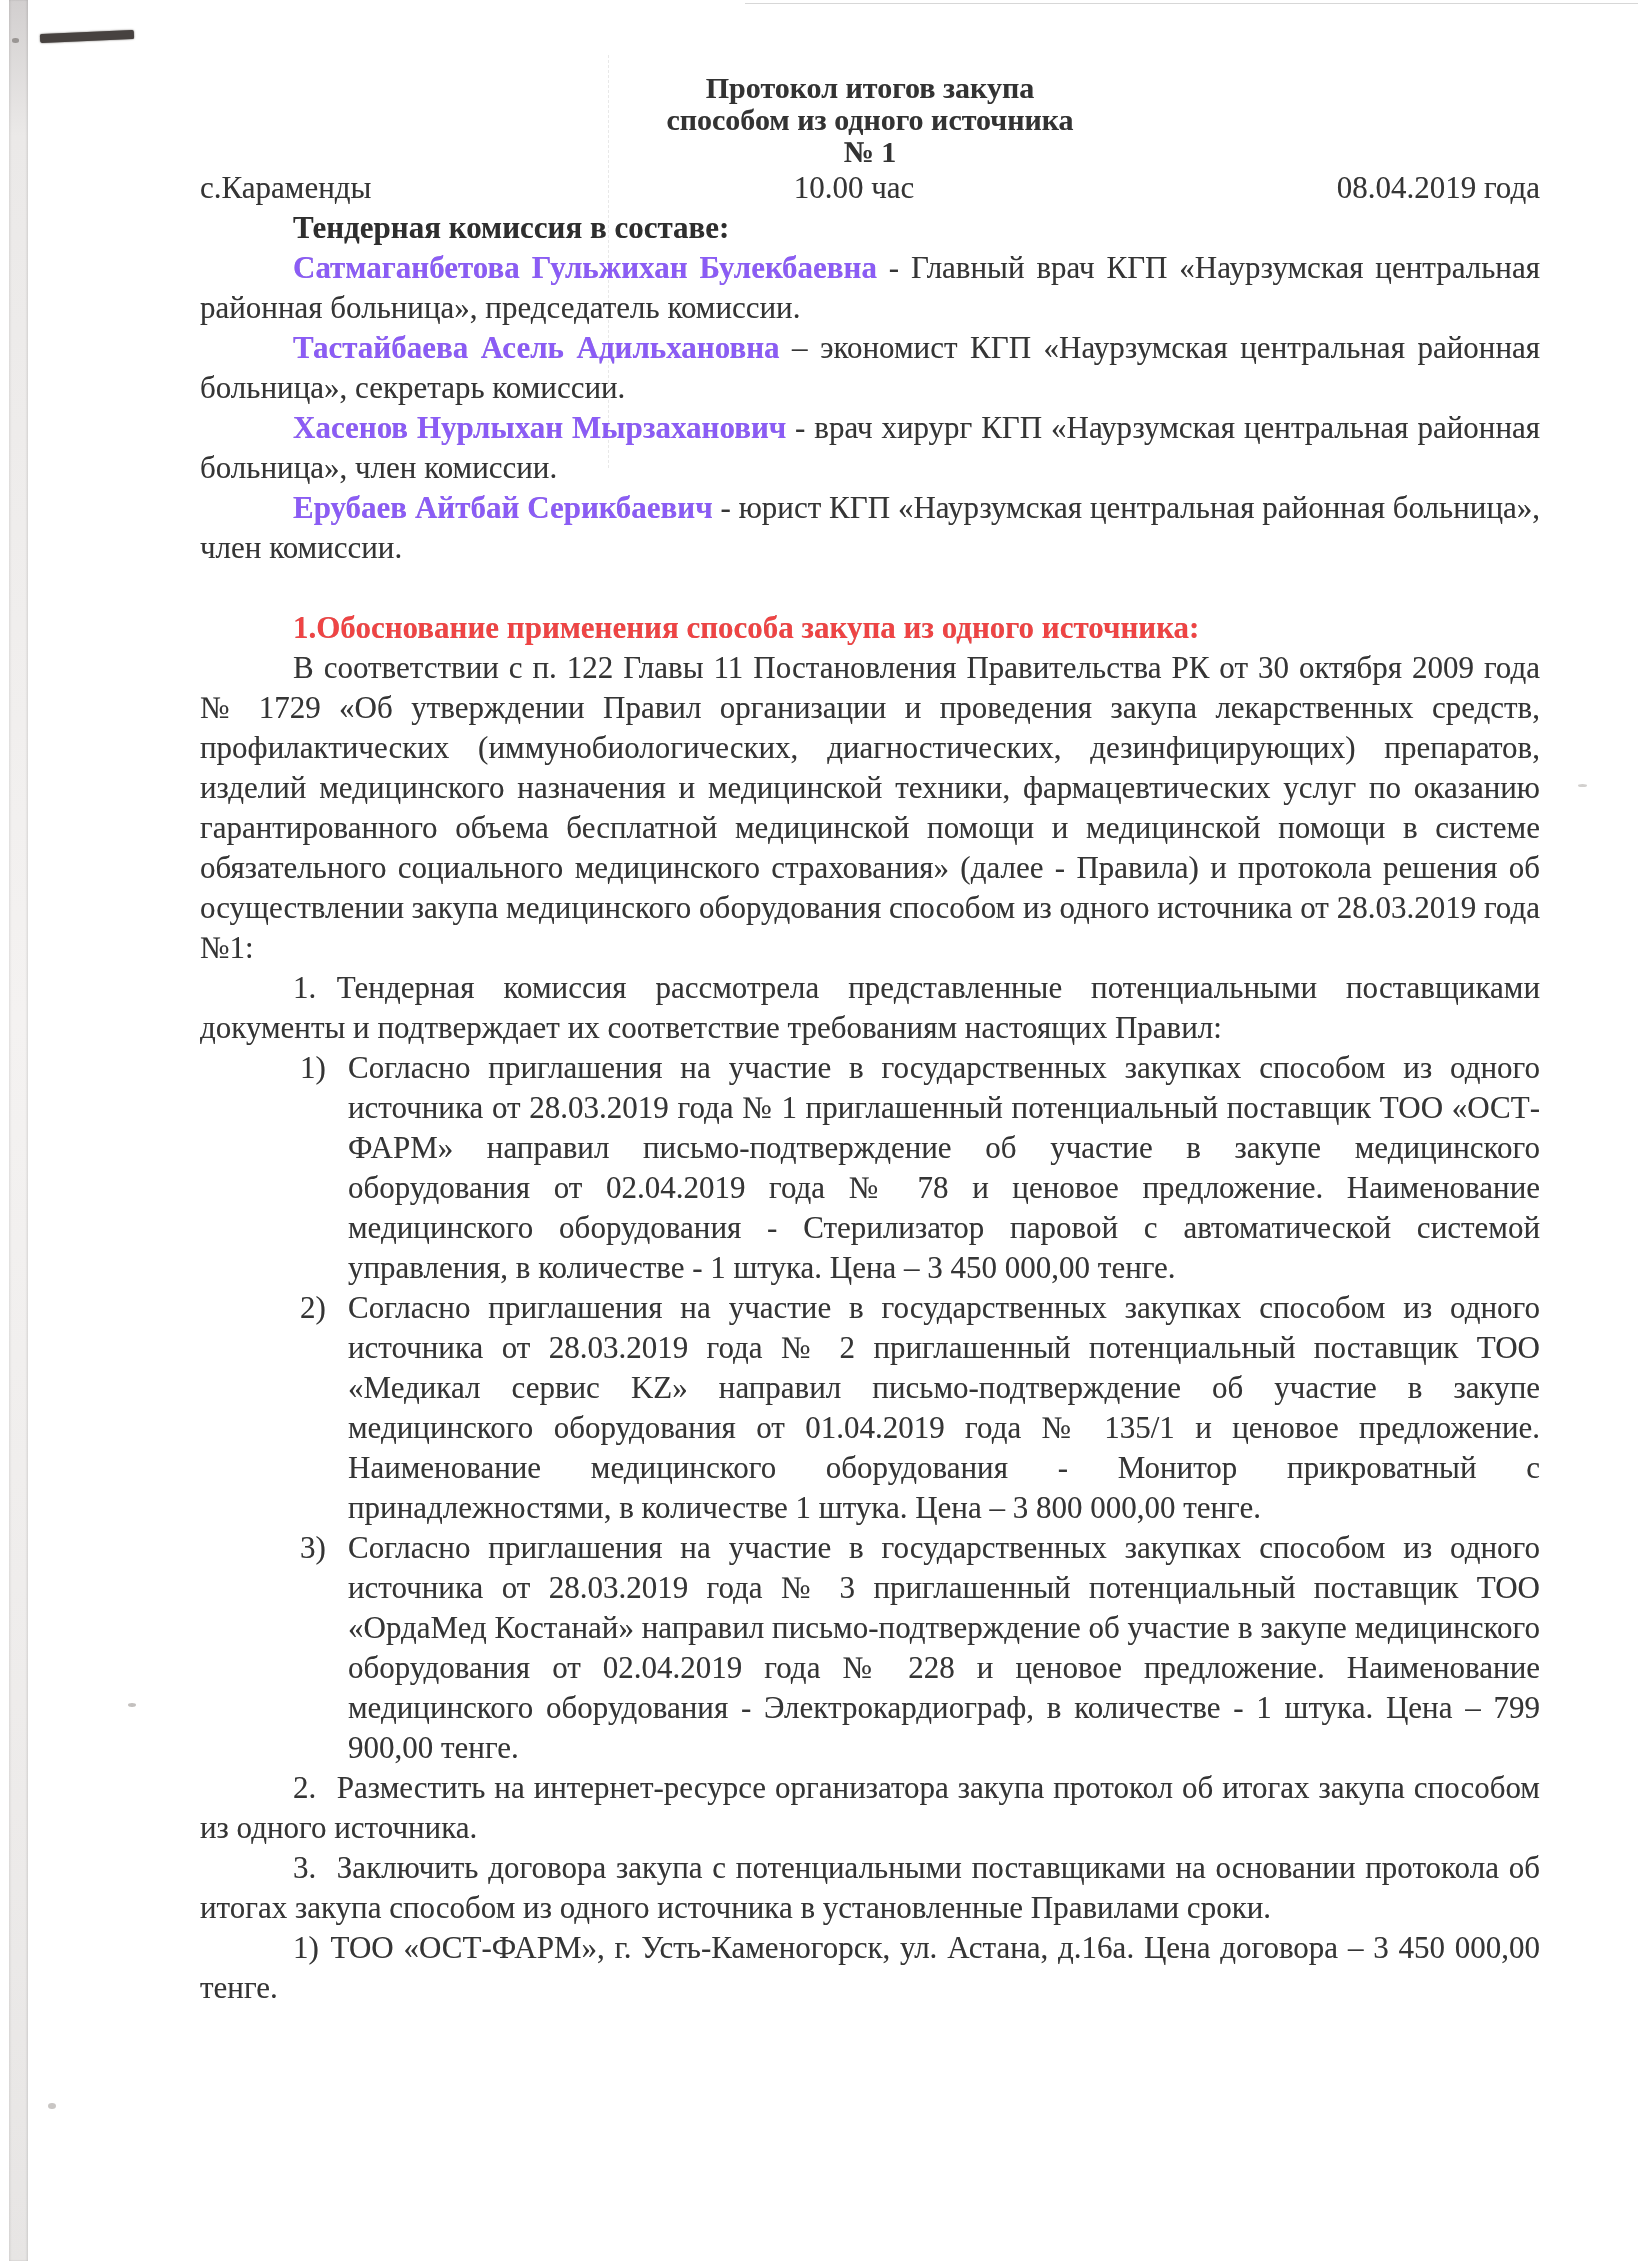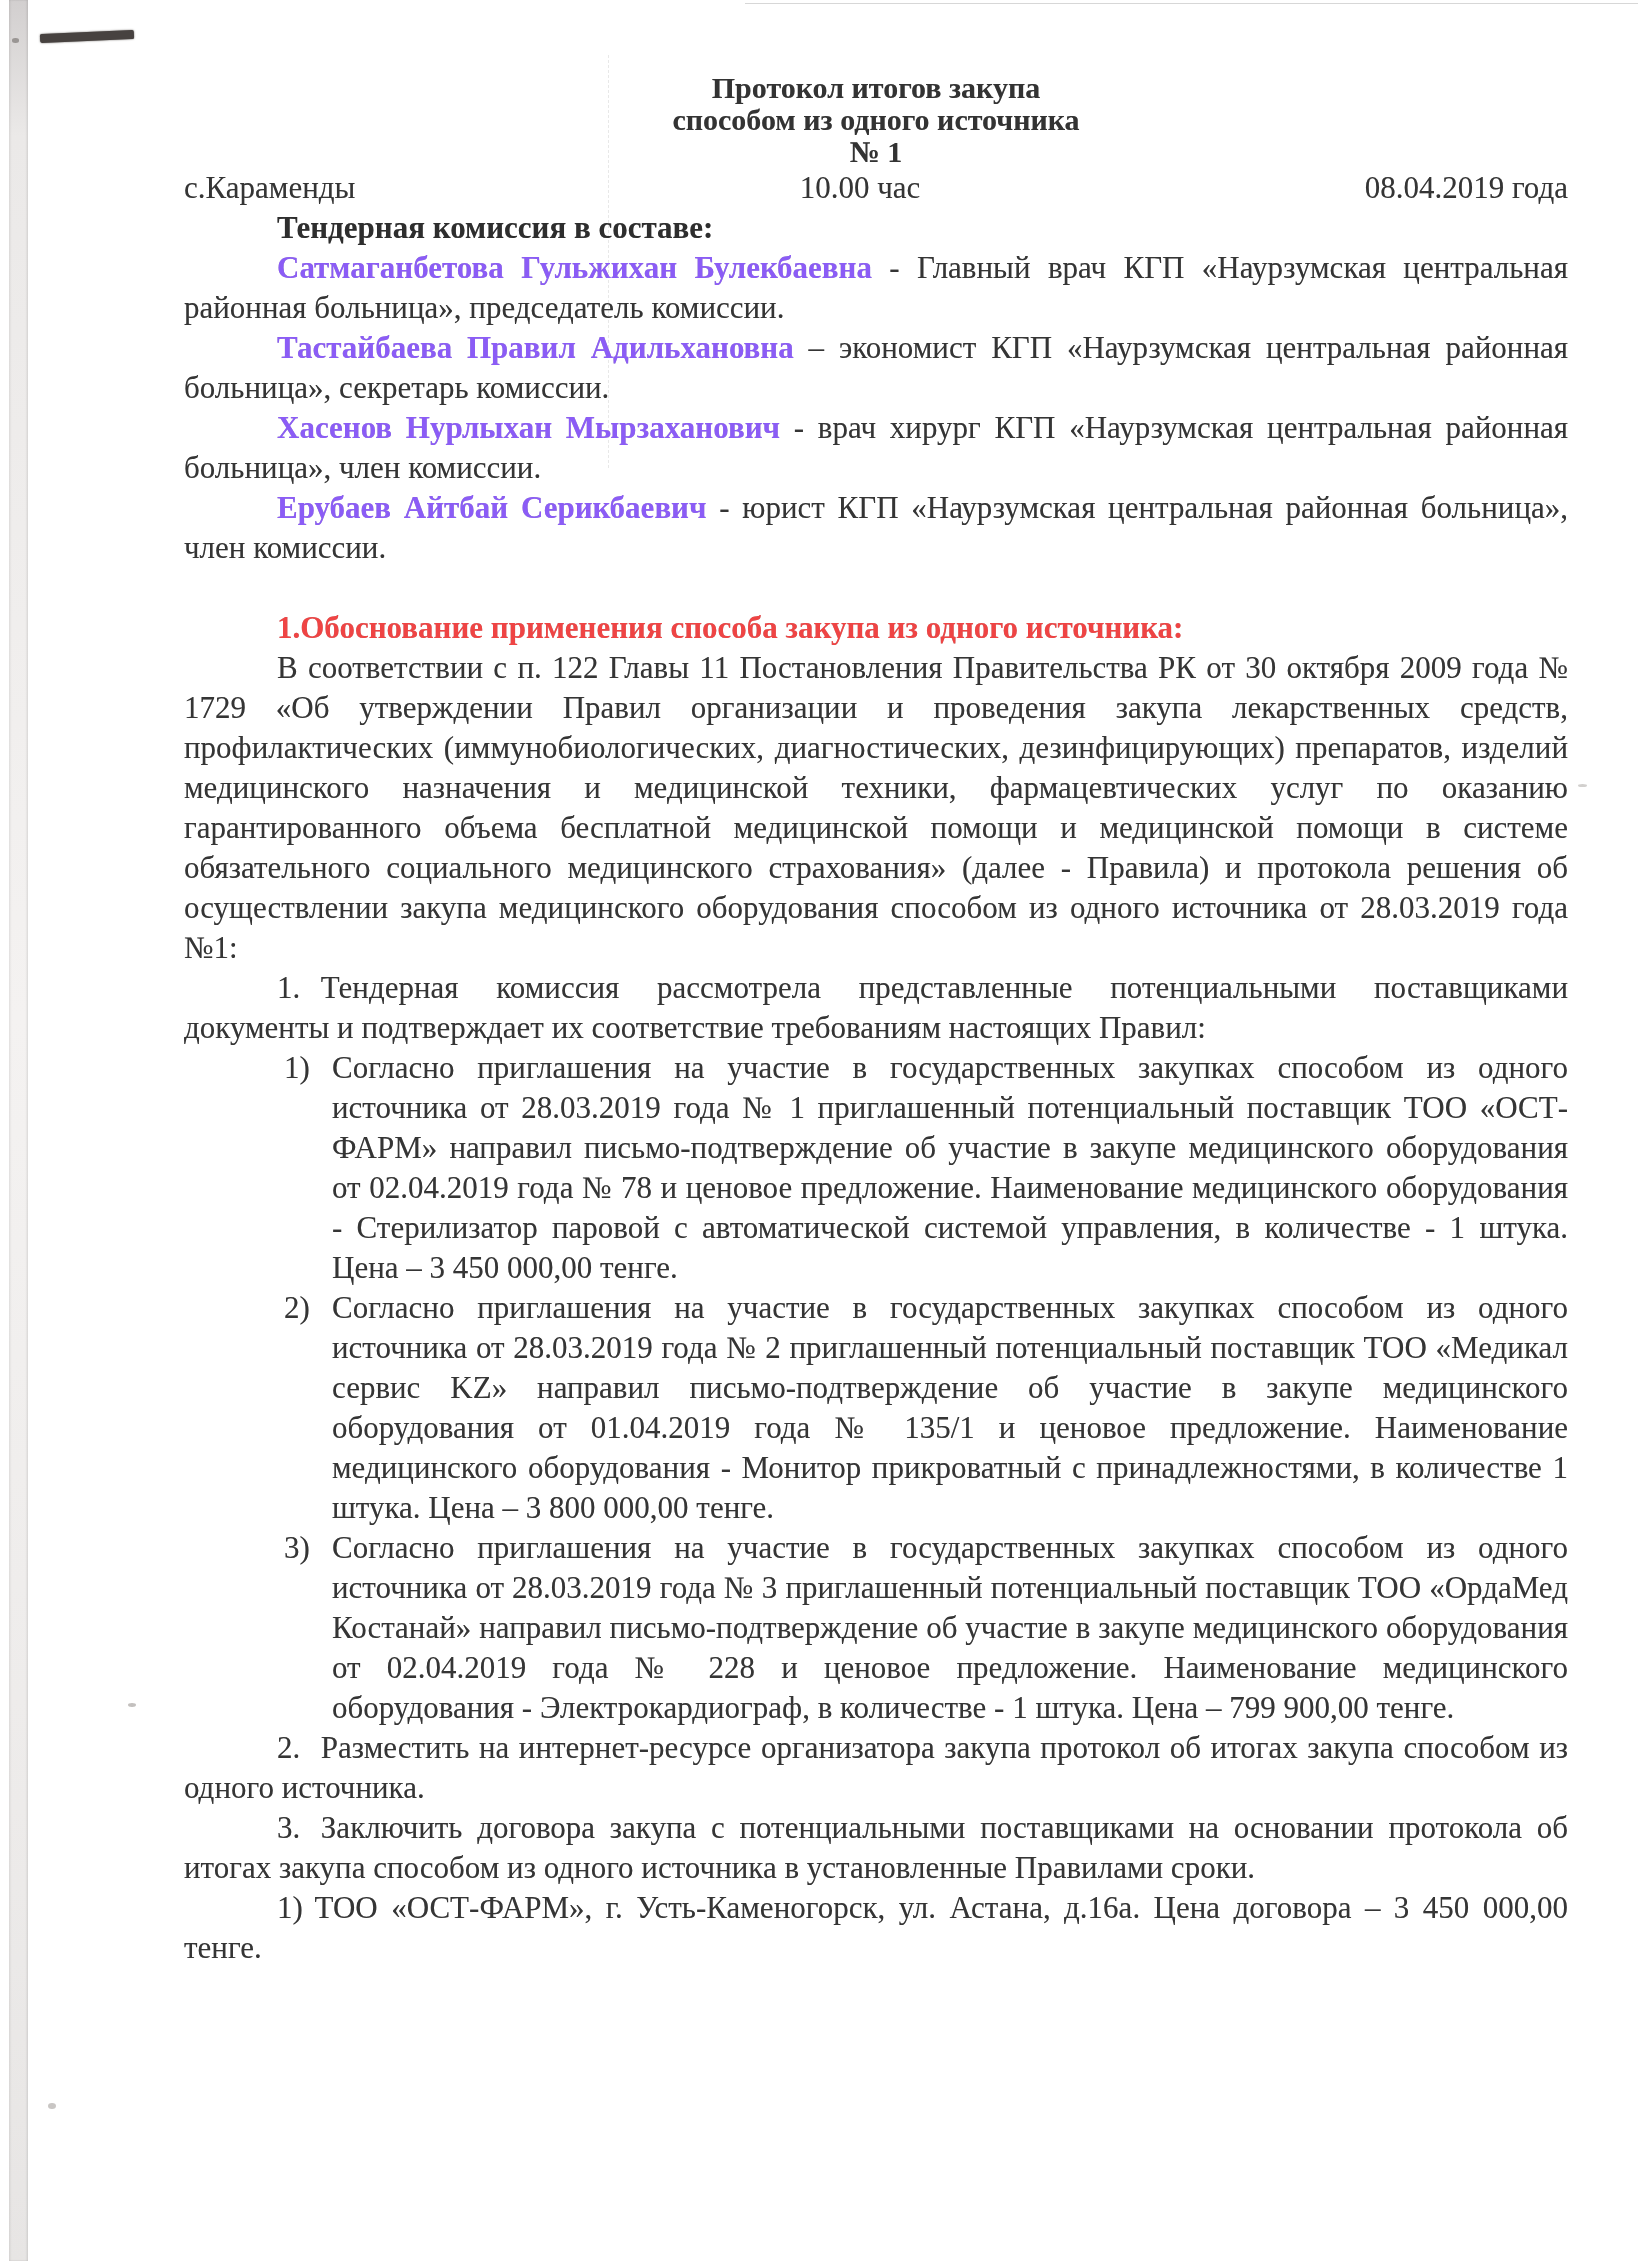--- a/index.html
+++ b/index.html
@@ -34,22 +34,22 @@
   .scan-topline {
     position: absolute; left: 745px; top: 2.6px; width: 893px; height: 1.9px;
     background: rgba(140,140,140,0.35);
   }
   .scan-speck-a { position: absolute; left: 128px; top: 1703px; width: 7.7px; height: 3.9px; background: #c3c0be; border-radius: 50%; }
   .scan-speck-b { position: absolute; left: 1578px; top: 784px; width: 9px; height: 3.2px; background: #d2d0ce; border-radius: 50%; }
   .scan-speck-c { position: absolute; left: 48px; top: 2103px; width: 7.7px; height: 5.8px; background: #c9c6c4; border-radius: 50%; }
 
   
   .content {
-    position: absolute; left: 0; top: 0; right: 0;
-    padding: 72px 76px 0 184px;
+    position: absolute; left: 16px; top: 0; right: 0;
+    padding: 72px 104px 0 184px;
     font-size: 31px; line-height: 40px;
     text-align: justify;
     text-shadow: 0 0 0.6px rgba(50,50,50,0.35);
   }
   .title {
     text-align: center;
     font-weight: bold;
     font-size: 30px;
     line-height: 32px;
     color: #333333;
@@ -95,21 +95,21 @@
 
     <div class="meta">
       <span>с.Караменды</span>
       <span>10.00 час</span>
       <span>08.04.2019 года</span>
     </div>
 
     <p class="para commission-heading">Тендерная комиссия в составе:</p>
 
     <p class="para member"><span class="b">Сатмаганбетова Гульжихан Булекбаевна</span><span> - Главный врач КГП «Наурзумская центральная районная больница», председатель комиссии.</span></p>
-    <p class="para member"><span class="b">Тастайбаева Правил Адильхановна</span><span> – экономист КГП «Наурзумская центральная районная больница», секретарь комиссии.</span></p>
+    <p class="para member"><span class="b">Тастайбаева Асель Адильхановна</span><span> – экономист КГП «Наурзумская центральная районная больница», секретарь комиссии.</span></p>
     <p class="para member"><span class="b">Хасенов Нурлыхан Мырзаханович</span><span> - врач хирург КГП «Наурзумская центральная районная больница», член комиссии.</span></p>
     <p class="para member"><span class="b">Ерубаев Айтбай Серикбаевич</span><span> - юрист КГП «Наурзумская центральная районная больница», член комиссии.</span></p>
 
     <p class="para section-heading">1.Обоснование применения способа закупа из одного источника:</p>
 
     <p class="para intro">В соответствии с п. 122 Главы 11 Постановления Правительства РК от 30 октября 2009 года № 1729 «Об утверждении Правил организации и проведения закупа лекарственных средств, профилактических (иммунобиологических, диагностических, дезинфицирующих) препаратов, изделий медицинского назначения и медицинской техники, фармацевтических услуг по оказанию гарантированного объема бесплатной медицинской помощи и медицинской помощи в системе обязательного социального медицинского страхования» (далее - Правила) и протокола решения об осуществлении закупа медицинского оборудования способом из одного источника от 28.03.2019 года №1:</p>
 
     <p class="para item"><span class="inum">1.</span><span>Тендерная комиссия рассмотрела представленные потенциальными поставщиками документы и подтверждает их соответствие требованиям настоящих Правил:</span></p>
 
     <p class="para sub"><span class="snum">1)</span><span>Согласно приглашения на участие в государственных закупках способом из одного источника от 28.03.2019 года № 1 приглашенный потенциальный поставщик ТОО «ОСТ-ФАРМ» направил письмо-подтверждение об участие в закупе медицинского оборудования от 02.04.2019 года № 78 и ценовое предложение. Наименование медицинского оборудования - Стерилизатор паровой с автоматической системой управления, в количестве - 1 штука. Цена – 3 450 000,00 тенге.</span></p>

